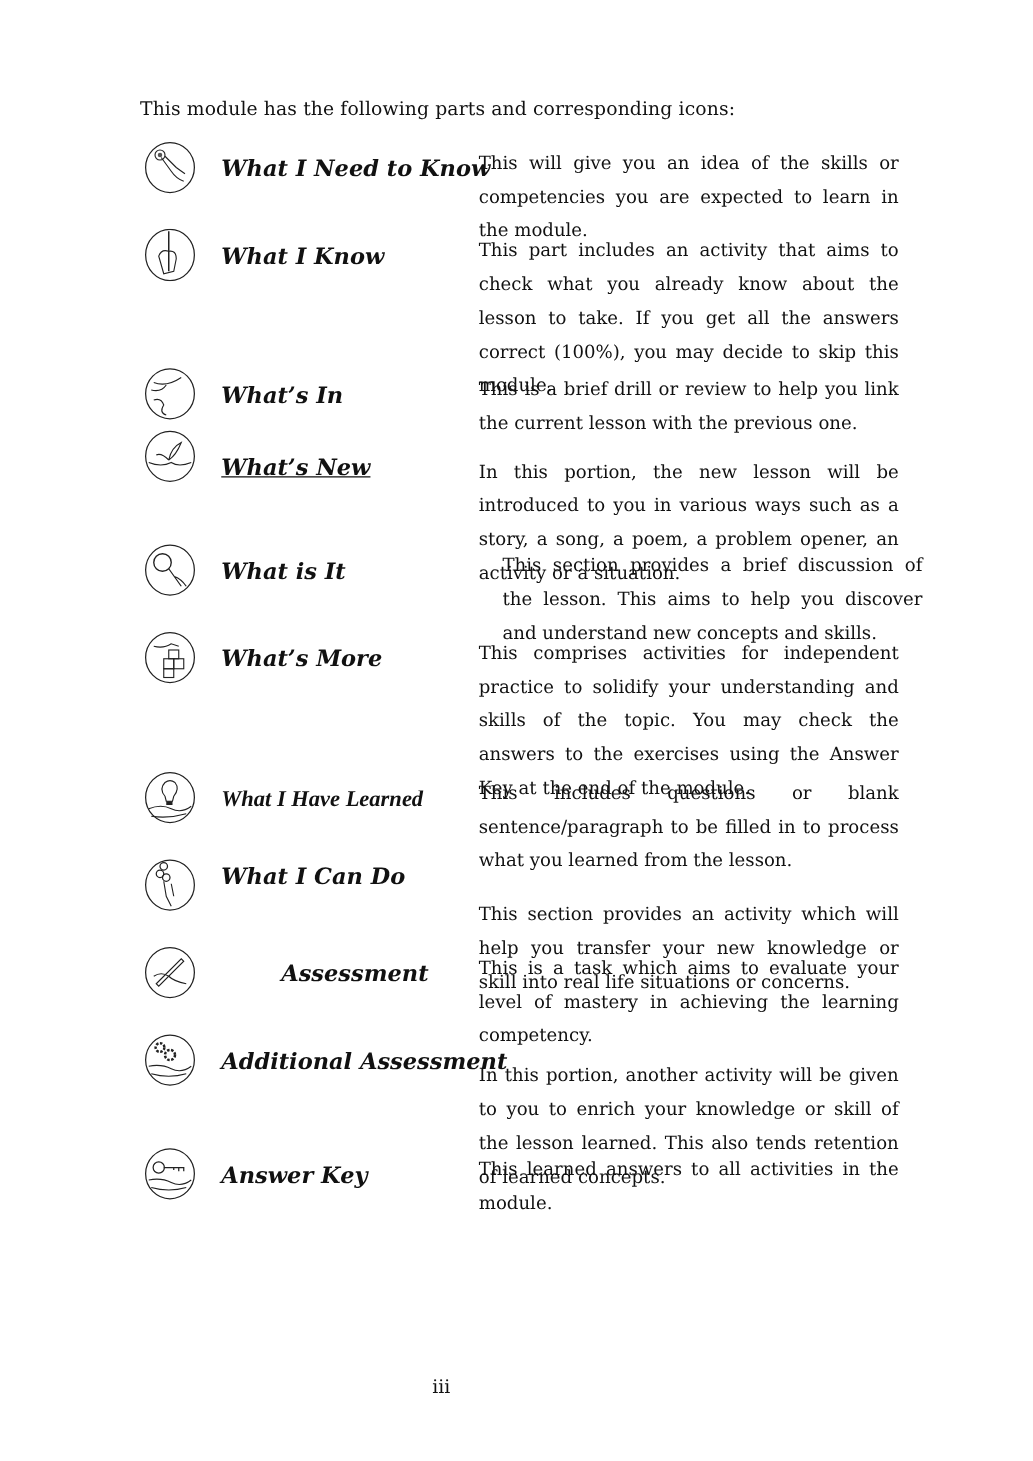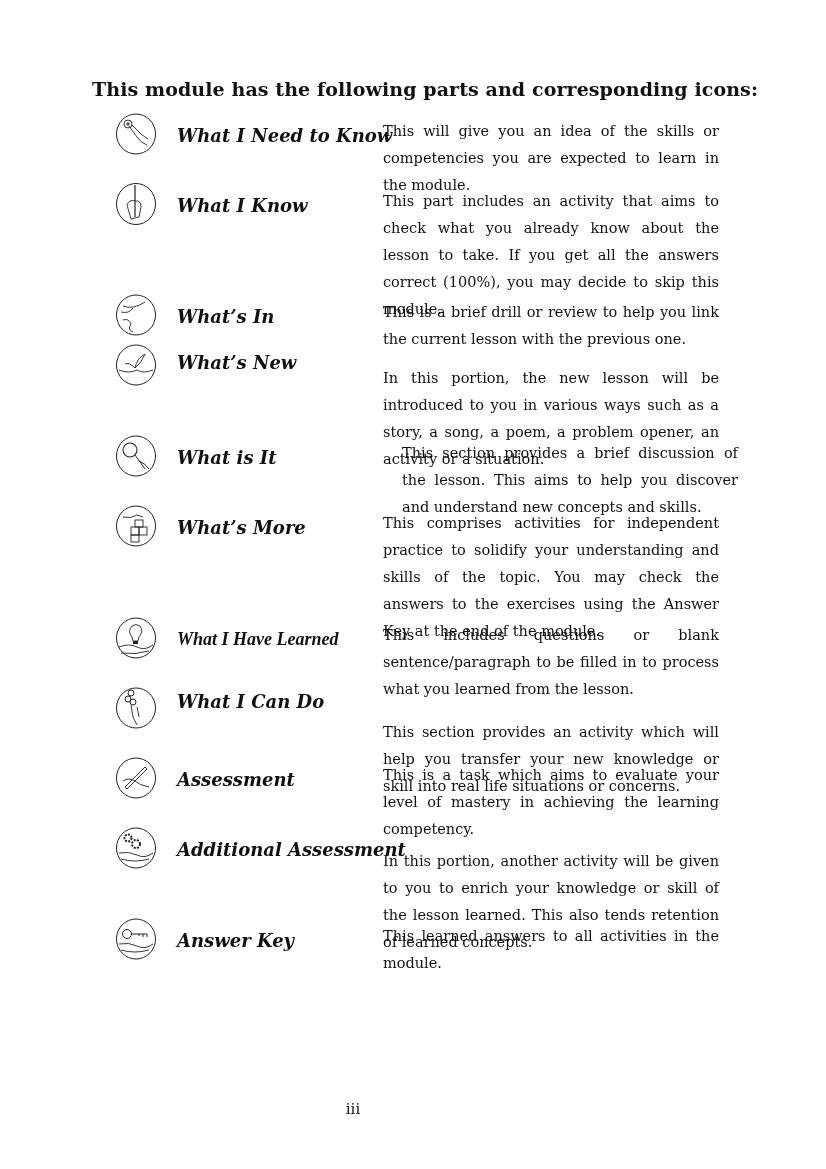--- a/index.html
+++ b/index.html
@@ -1,18 +1,18 @@
 <!DOCTYPE html>
 <html><head>
 <meta charset="utf-8">
 <style>
   html, body { margin:0; padding:0; background:#ffffff; }
   body { width:826px; height:1169px; position:relative; overflow:hidden;
          font-family:"DejaVu Serif", "Liberation Serif", serif; color:#111; }
-  .intro { position:absolute; left:92px; top:78px; font-size:19px; letter-spacing:0.1px;font-weight:bold; }
+  .intro { position:absolute; left:112px; top:78px; font-size:15px; letter-spacing:0.1px; }
   .row { position:absolute; left:115px; width:605px; }
   .icon { position:absolute; left:0; width:42px; height:42px; }
   .icon svg { width:42px; height:42px; }
   .label { position:absolute; left:62px; font-weight:bold; font-style:italic; font-size:18px;
            font-family:"DejaVu Serif", serif; }
   .desc { position:absolute; left:268px; width:336px; font-size:14.5px; line-height:27px;
           text-align:justify; }
   .page-num { position:absolute; top:1100px; left:0; width:706px; text-align:center; font-size:15px; }
 </style>
 </head>
@@ -56,21 +56,21 @@
   <div class="desc" style="top:5px;">This is a brief drill or review to help you link the current lesson with the previous one.</div>
 </div>
 
 <div class="row" style="top:344px;">
   <div class="icon">
     <svg viewBox="0 0 42 42">
         <ellipse cx="21" cy="21" rx="19.5" ry="20" fill="none" stroke="#222" stroke-width="1"></ellipse>
       <path d="M20 24 Q22 14 30 10 Q26 20 20 24 M20 24 Q14 18 10 20 M4 26 Q14 30 22 26 Q28 30 38 26" fill="none" stroke="#222" stroke-width="0.9"></path>
       </svg>
   </div>
-  <div class="label" style="top:8px;">What’s New</div>
+  <div class="label" style="top:20px;text-decoration:underline;">What’s New</div>
   <div class="desc" style="top:5px;margin-top:16px;">In this portion, the new lesson will be introduced to you in various ways such as a story, a song, a poem, a problem opener, an activity or a situation.</div>
 </div>
 
 <div class="row" style="top:435px;">
   <div class="icon">
     <svg viewBox="0 0 42 42">
         <ellipse cx="21" cy="21" rx="19.5" ry="20" fill="none" stroke="#222" stroke-width="1"></ellipse>
       <circle cx="15" cy="15" r="7" fill="none" stroke="#222" stroke-width="1.1"></circle>
       <path d="M20 20 L30 34 M24 26 Q30 28 34 34" fill="none" stroke="#222" stroke-width="1"></path>
       </svg>
@@ -122,21 +122,21 @@
 </div>
 
 <div class="row" style="top:757px;">
   <div class="icon">
     <svg viewBox="0 0 42 42">
         <ellipse cx="21" cy="21" rx="19.5" ry="20" fill="none" stroke="#222" stroke-width="1"></ellipse>
       <path d="M10 30 L30 10 L32 12 L12 32 Z" fill="none" stroke="#222" stroke-width="0.9"></path>
       <path d="M8 24 Q14 20 20 24 Q24 28 34 30" fill="none" stroke="#222" stroke-width="0.9"></path>
       </svg>
   </div>
-  <div class="label" style="top:12px;">Assessment</div>
+  <div class="label" style="top:12px;margin-left:48px;">Assessment</div>
   <div class="desc" style="top:5px;">This is a task which aims to evaluate your level of mastery in achieving the learning competency.</div>
 </div>
 
 <div class="row" style="top:827px;">
   <div class="icon">
     <svg viewBox="0 0 42 42">
         <ellipse cx="21" cy="21" rx="19.5" ry="20" fill="none" stroke="#222" stroke-width="1"></ellipse>
       <circle cx="13" cy="11" r="3.5" fill="none" stroke="#222" stroke-width="2" stroke-dasharray="2 1.2"></circle>
       <circle cx="21" cy="17" r="4" fill="none" stroke="#222" stroke-width="2" stroke-dasharray="2 1.2"></circle>
       <path d="M4 26 Q14 24 22 28 Q30 32 38 26 M6 32 Q20 36 34 32" fill="none" stroke="#222" stroke-width="0.9"></path>

